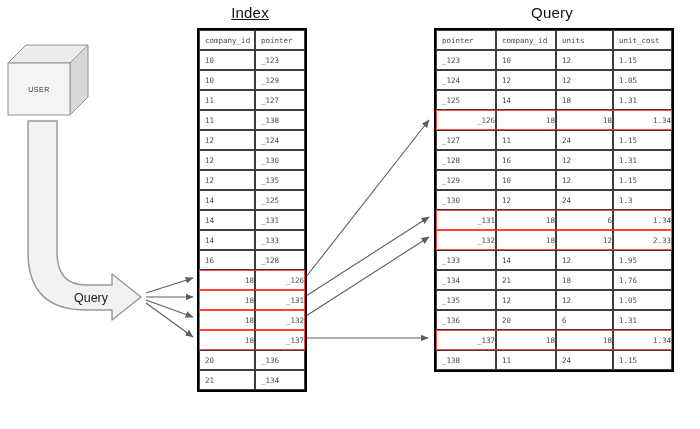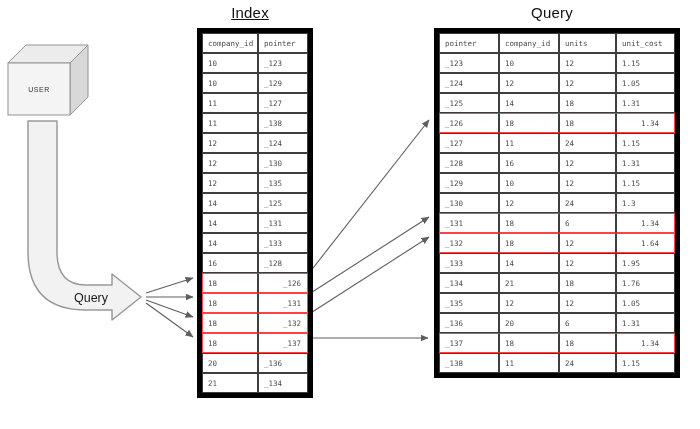--- a/index.html
+++ b/index.html
@@ -5,28 +5,28 @@
   html,body{margin:0;padding:0;background:#fff;}
   body{width:700px;height:429px;position:relative;overflow:hidden;
        font-family:"Liberation Sans",sans-serif;}
   .stage{position:absolute;left:0;top:0;width:700px;height:429px;}
   .diagram-svg{position:absolute;left:0;top:0;z-index:1;}
   .tbl-title{position:absolute;z-index:3;text-align:center;font-size:15px;
              color:#111;letter-spacing:.2px;}
   #index-title{left:197px;top:4px;width:106px;text-decoration:underline;}
   #table-title{left:434px;top:4px;width:236px;}
   table.tbl{position:absolute;z-index:2;border-collapse:separate;border-spacing:0;
-            table-layout:fixed;background:#fff;border:5px solid #000000;}
+            table-layout:fixed;background:#fff;border:2px solid #000000;}
   #index-tbl{left:197px;top:28px;width:106px;}
   #data-tbl{left:434px;top:28px;width:236px;}
   .tbl th,.tbl td{border:1px solid #3e3e3e;height:20px;box-sizing:border-box;
        font-family:"DejaVu Sans Mono","Liberation Mono",monospace;font-size:7.5px;
        font-weight:normal;color:#4d4d4d;text-align:left;vertical-align:middle;
        padding:0 0 0 5px;overflow:hidden;white-space:nowrap;}
-  .tbl tr.hl>td{border-top-color:#ff4242;border-bottom-color:#ff4242;}
+  .tbl tr.hl>td{border-top-color:#ff4242;border-bottom-color:#ff4242;text-align:right;}
   .tbl tr.hl>td:first-child{border-left-color:#ff4242;}
   .tbl tr.hl>td:last-child{border-right-color:#ff4242;padding-left:24px;}
 </style>
 </head>
 <body>
 
 <div class="stage">
 
   <svg class="diagram-svg" width="700" height="429" viewBox="0 0 700 429">
     <defs>
@@ -215,21 +215,21 @@
         <tr class="hl">
           <td>_131</td>
           <td>18</td>
           <td>6</td>
           <td>1.34</td>
         </tr>
         <tr class="hl">
           <td>_132</td>
           <td>18</td>
           <td>12</td>
-          <td>1.64</td>
+          <td>2.33</td>
         </tr>
         <tr>
           <td>_133</td>
           <td>14</td>
           <td>12</td>
           <td>1.95</td>
         </tr>
         <tr>
           <td>_134</td>
           <td>21</td>

